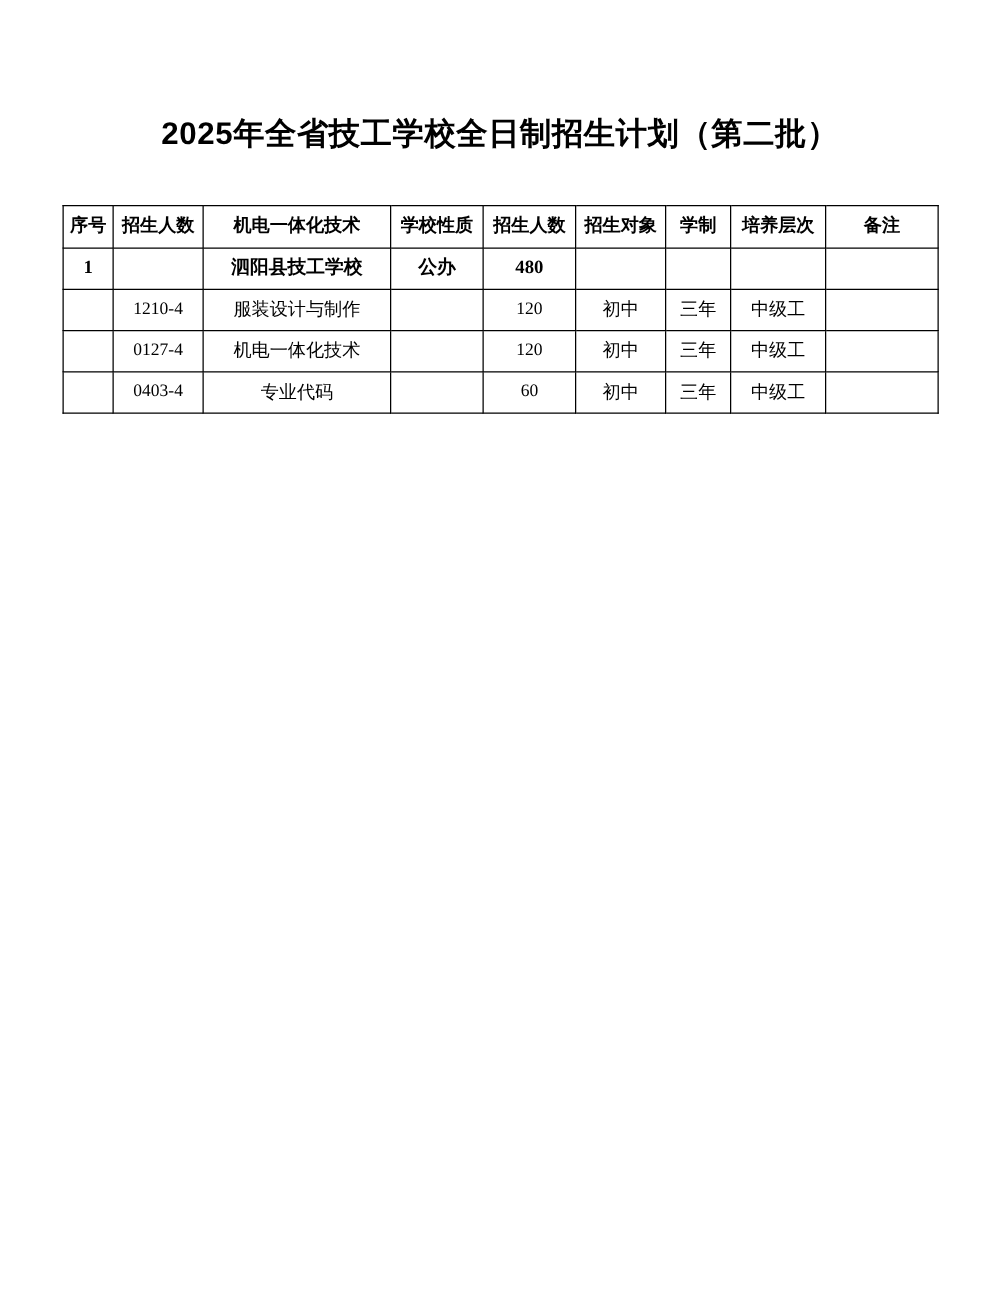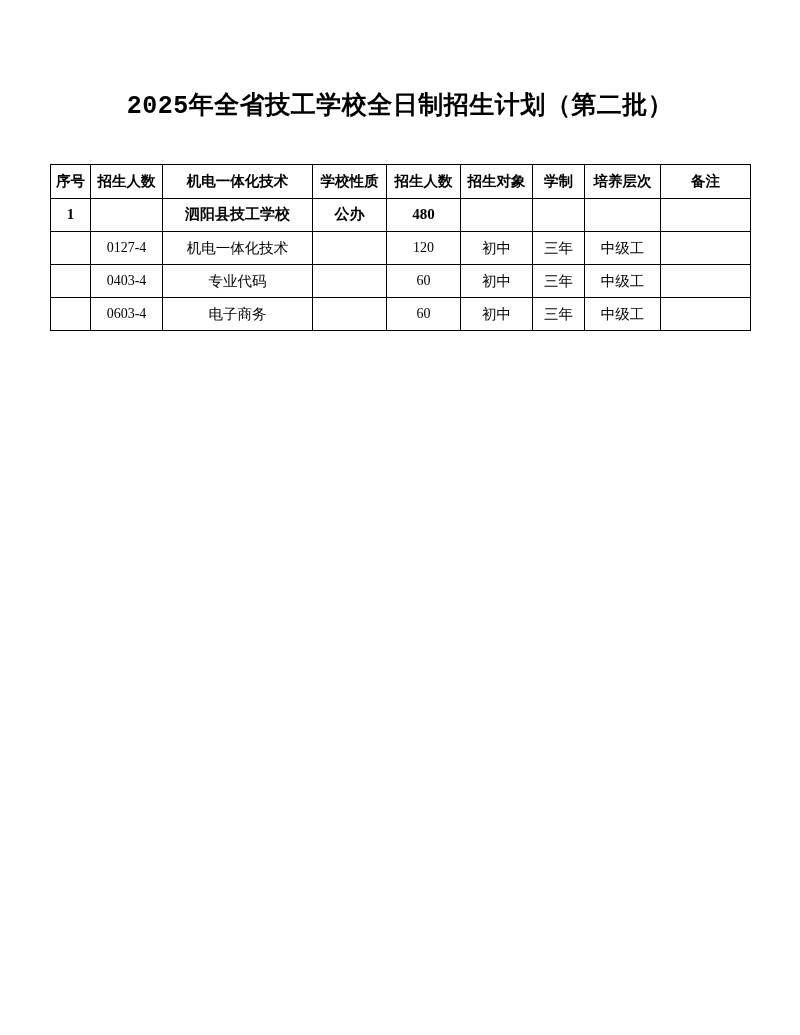--- a/index.html
+++ b/index.html
@@ -24,21 +24,21 @@
   }
   .doc-title {
     text-align: center;
     font-size: 25px;
     font-weight: bold;
     letter-spacing: 0.5px;
     margin: 0;
     padding-top: 92px;
     padding-bottom: 0;
     line-height: 1.2;
-    font-family: Liberation Mono, monospace;
+    font-family: Liberation Sans, sans-serif;
   }
   .table-wrap {
     margin-top: 42px;
     padding-left: 50px;
   }
   table.plan {
     border-collapse: collapse;
     width: 700px;
     table-layout: fixed;
     font-size: 14.5px;
@@ -116,48 +116,48 @@
           <td>泗阳县技工学校</td>
           <td>公办</td>
           <td class="num-cell">480</td>
           <td></td>
           <td></td>
           <td></td>
           <td></td>
         </tr>
         <tr>
           <td></td>
+          <td class="num-cell">1210-4</td>
+          <td>服装设计与制作</td>
+          <td></td>
+          <td class="num-cell">120</td>
+          <td>初中</td>
+          <td>三年</td>
+          <td>中级工</td>
+          <td></td>
+        </tr>
+        <tr>
+          <td></td>
           <td class="num-cell">0127-4</td>
           <td>机电一体化技术</td>
           <td></td>
           <td class="num-cell">120</td>
           <td>初中</td>
           <td>三年</td>
           <td>中级工</td>
           <td></td>
         </tr>
         <tr>
           <td></td>
           <td class="num-cell">0403-4</td>
           <td>专业代码</td>
           <td></td>
           <td class="num-cell">60</td>
           <td>初中</td>
           <td>三年</td>
           <td>中级工</td>
           <td></td>
         </tr>
-        <tr>
-          <td></td>
-          <td class="num-cell">0603-4</td>
-          <td>电子商务</td>
-          <td></td>
-          <td class="num-cell">60</td>
-          <td>初中</td>
-          <td>三年</td>
-          <td>中级工</td>
-          <td></td>
-        </tr>
       </tbody>
     </table>
   </div>
 
 </div>
 
 </body></html>

